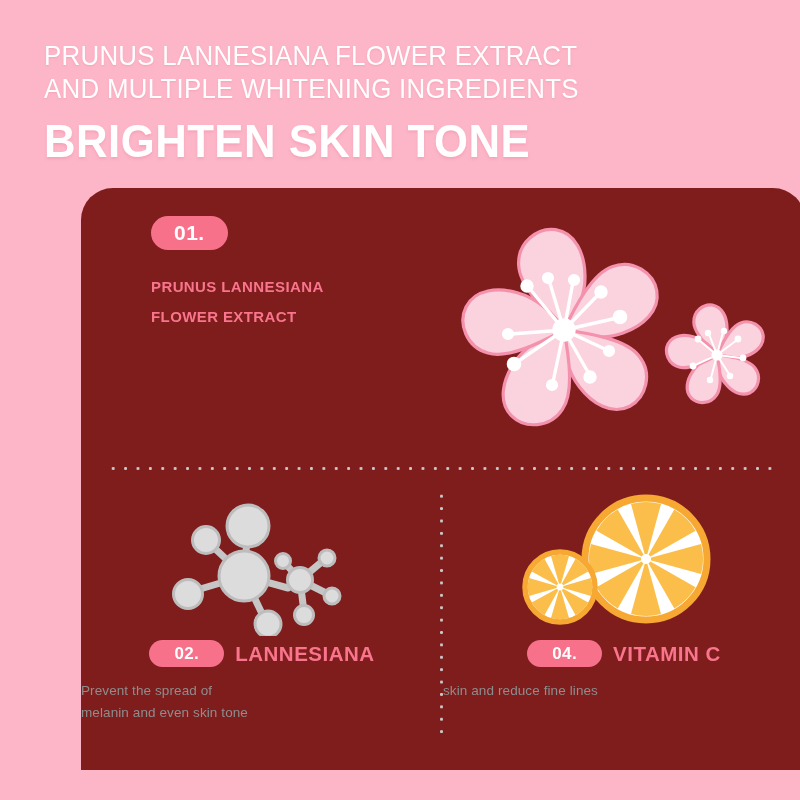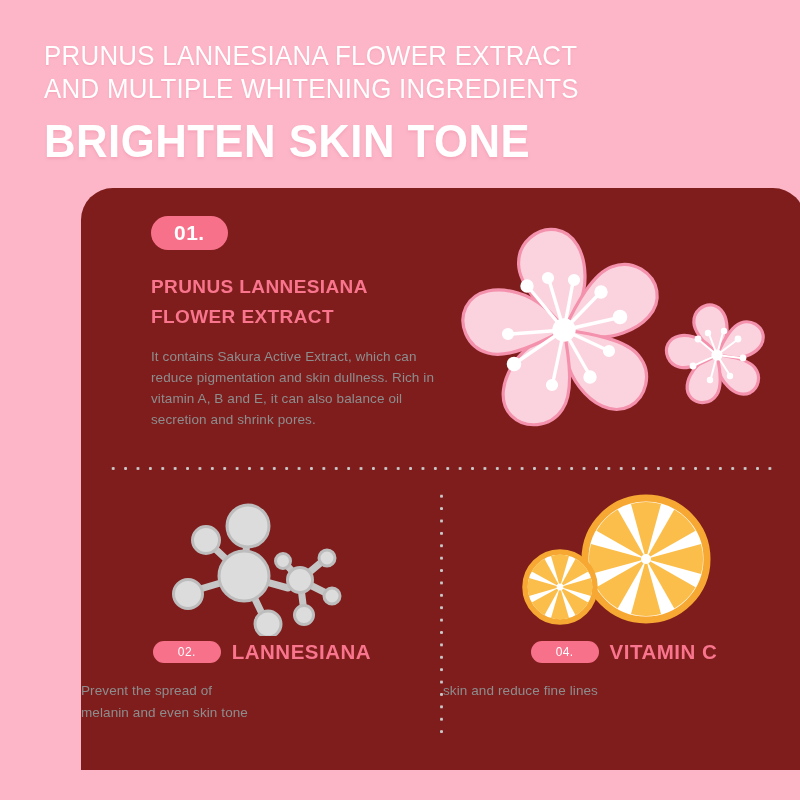--- a/index.html
+++ b/index.html
@@ -68,21 +68,21 @@
     color:#ffffff;
     border-radius:20px;
     font-size:21px;
     font-weight:bold;
     letter-spacing:0.5px;
     padding:6px 23px 7px;
     line-height:1;
   }
   .sec1-heading {
     color:#f8758d;
-    font-size:19px;
+    font-size:15px;
     line-height:30px;
     font-weight:bold;
     letter-spacing:0.4px;
     margin-top:22px;
   }
   .sec1-body {
     color:#8d8d8d;
     font-size:13.5px;
     line-height:21px;
     margin-top:14px;
@@ -138,22 +138,22 @@
     display:flex;
     align-items:center;
     justify-content:center;
     gap:11px;
   }
   .badge-sm {
     display:inline-block;
     background:#f8718b;
     color:#ffffff;
     border-radius:16px;
-    font-size:12px;
-    font-weight:normal;
+    font-size:17px;
+    font-weight:bold;
     letter-spacing:0.4px;
     padding:4.5px 25px 5.5px;
     line-height:1;
   }
   .ing-name {
     color:#f8758d;
     font-size:20.5px;
     font-weight:bold;
     letter-spacing:0.5px;
     white-space:nowrap;
@@ -181,26 +181,20 @@
 
 <div class="card">
 
   <div class="sec1">
 
     <div class="sec1-text">
       <div class="badge">01.</div>
       <div class="sec1-heading">
         <span class="ln">PRUNUS LANNESIANA</span>
         <span class="ln">FLOWER EXTRACT</span>
-      </div>
-      <div class="sec1-body">
-        <span class="ln">It contains Sakura Active Extract, which can</span>
-        <span class="ln">reduce pigmentation and skin dullness. Rich in</span>
-        <span class="ln">vitamin A, B and E, it can also balance oil</span>
-        <span class="ln">secretion and shrink pores.</span>
       </div>
     </div>
 
     <div class="flower-art">
       <svg viewBox="0 0 320 215" xmlns="http://www.w3.org/2000/svg">
         <g fill="#fbd3df" stroke="#f491ac" stroke-width="3.2" stroke-linejoin="round">
 
           <path d="M105 108 C 92 84 76 52 82 32 C 88 10 112 2 128 10 C 146 19 148 42 142 62 C 137 80 122 98 105 108 Z" transform="rotate(-18 105 108)"></path>
           <path d="M105 108 C 92 84 76 52 82 32 C 88 10 112 2 128 10 C 146 19 148 42 142 62 C 137 80 122 98 105 108 Z" transform="rotate(54 105 108)"></path>
           <path d="M105 108 C 92 84 76 52 82 32 C 88 10 112 2 128 10 C 146 19 148 42 142 62 C 137 80 122 98 105 108 Z" transform="rotate(126 105 108)"></path>

